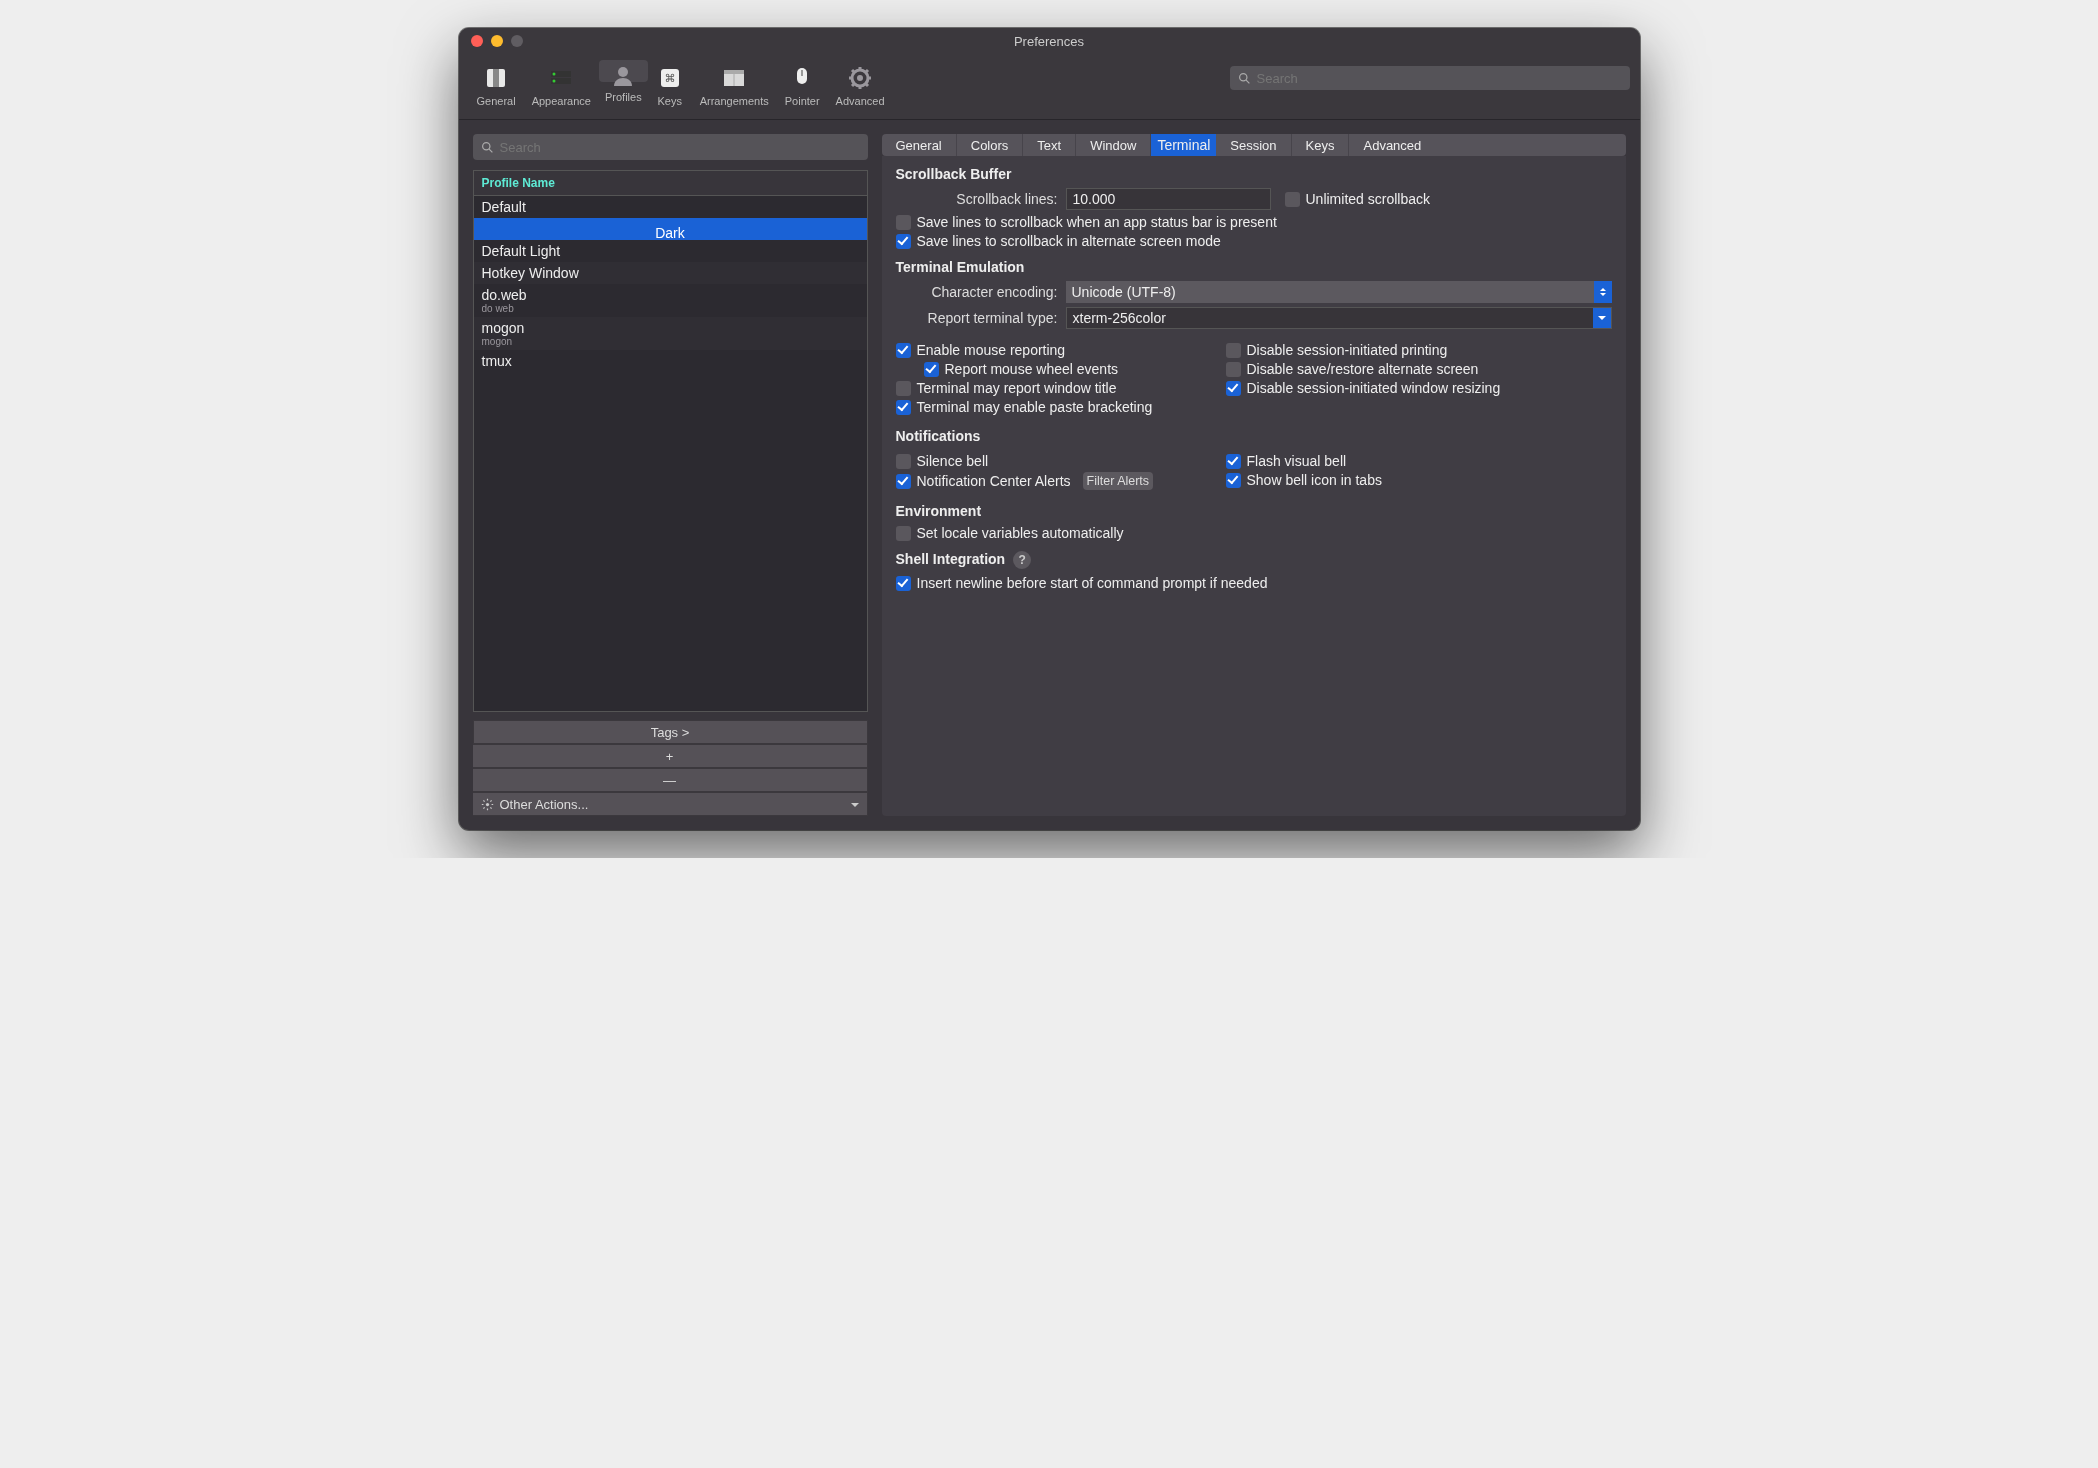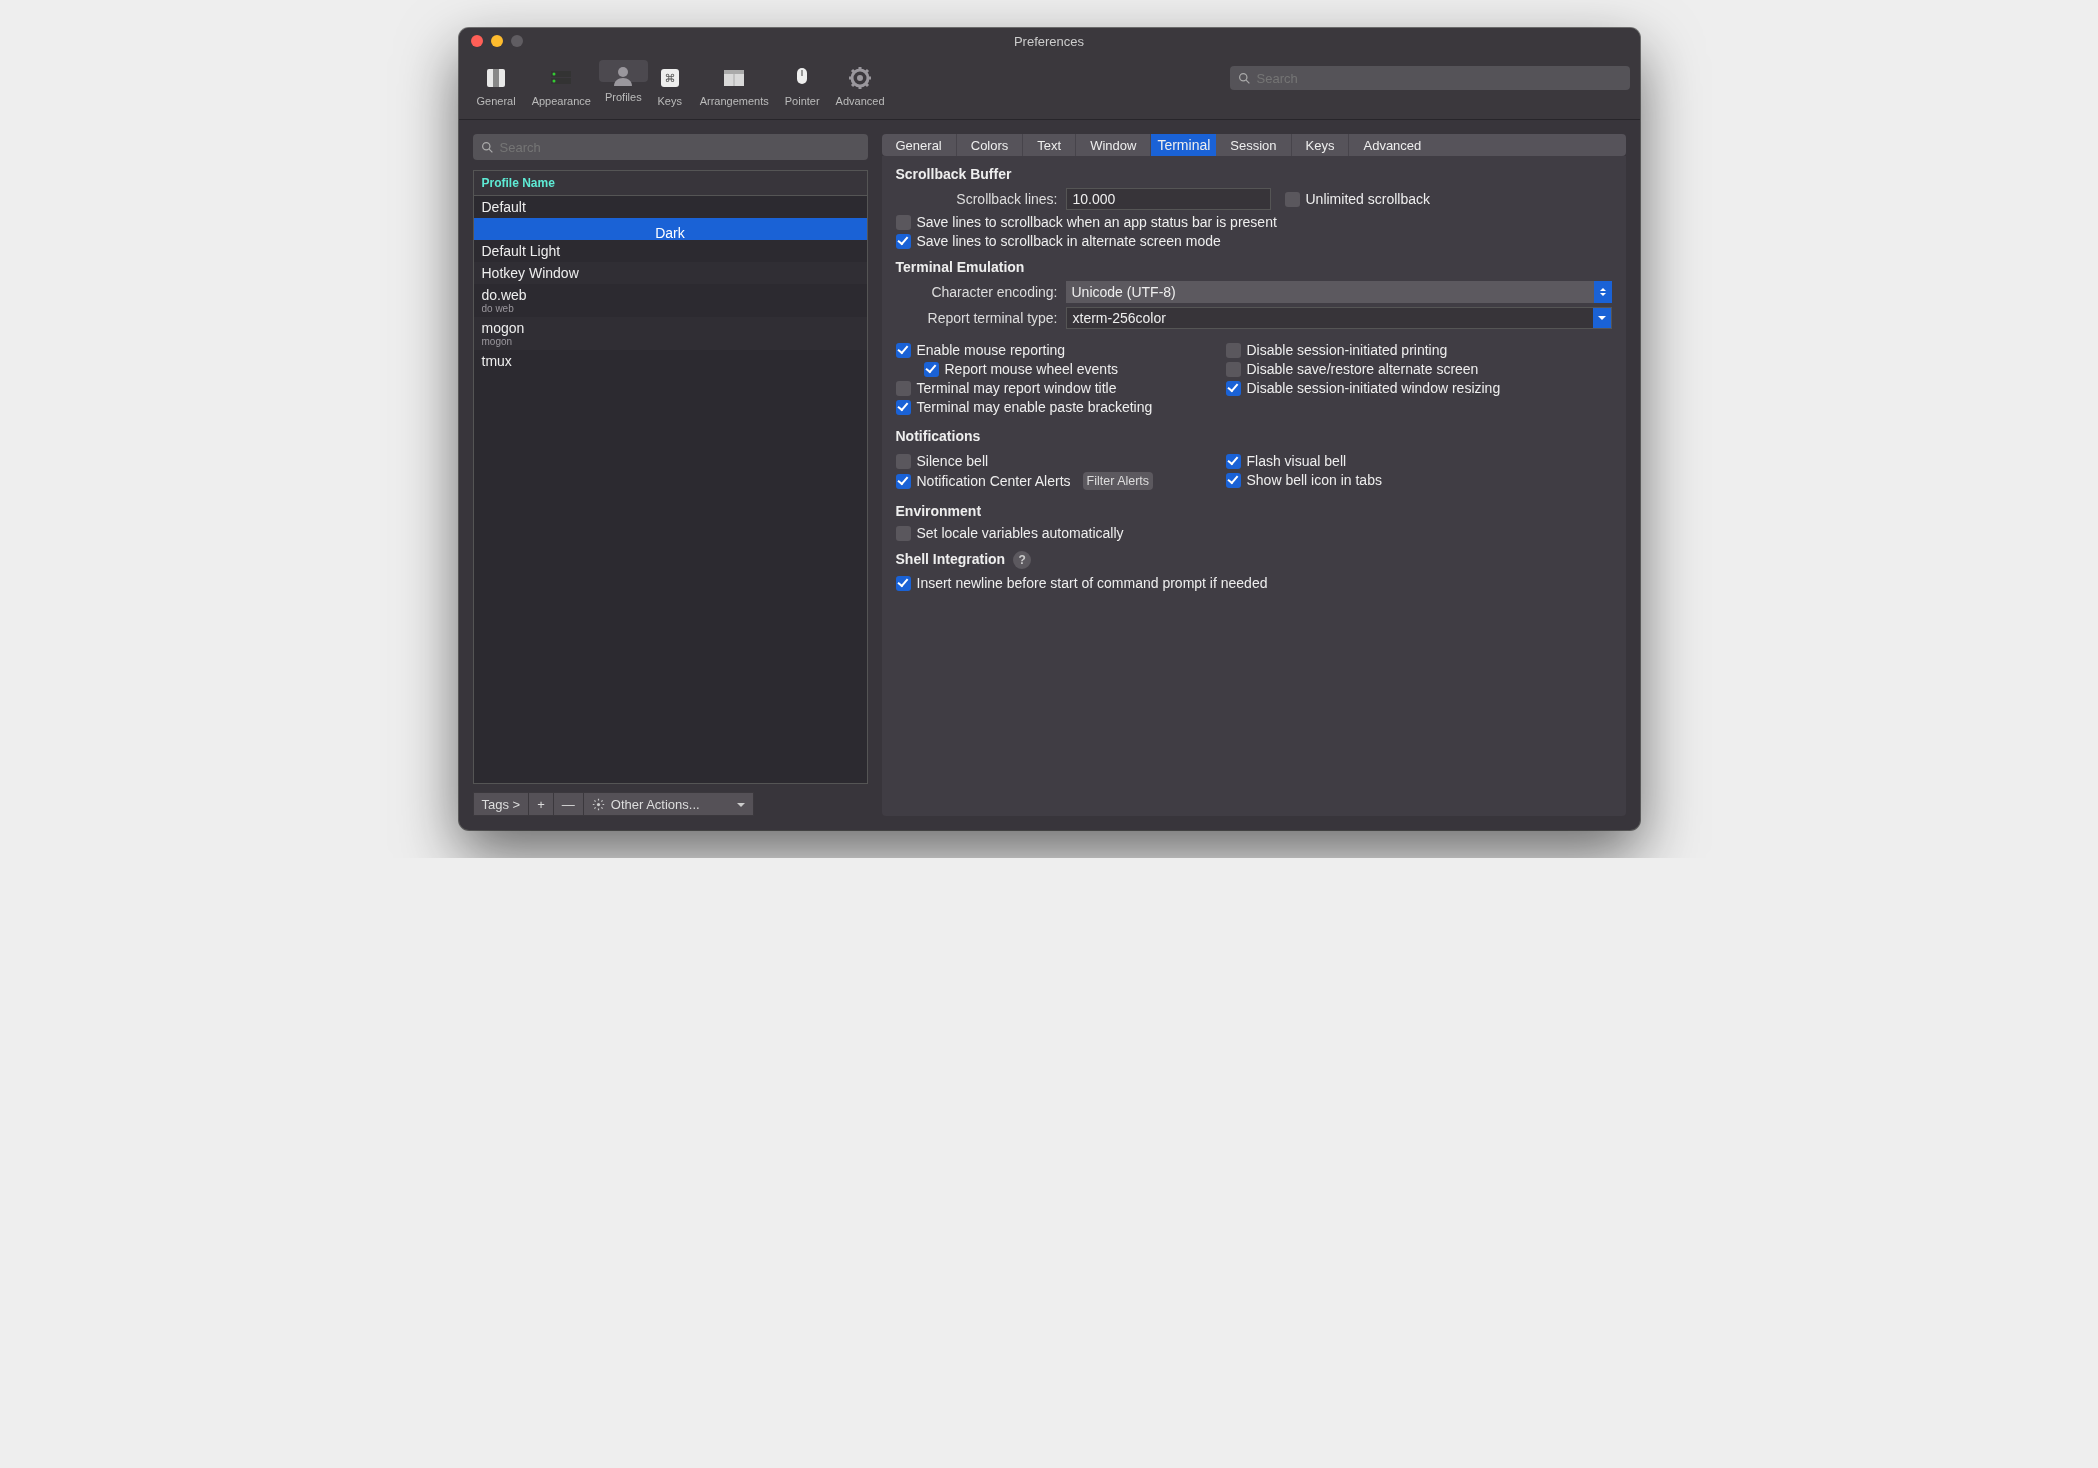--- a/index.html
+++ b/index.html
@@ -28,21 +28,21 @@
   .left { width: 395px; display:flex; flex-direction:column; }
   .left .searchbox { width:auto; margin:0 0 10px 0; height:26px;}
   .listhead { background:#38353b; border:1px solid #555; border-bottom:none; padding:5px 8px; font-size:12px; font-weight:600; color:#5eead4; }
   .list { flex:1; background:#2c2a30; border:1px solid #555; overflow:auto; }
   .row { padding: 3px 8px; font-size:14px; color:#eee; display:flex; align-items:center; gap:5px;}
   .row.alt { background:#302e34; }
   .row.sel { background:#1a62d6; color:#fff;flex-direction:column; }
   .row .sub { font-size:10px; color:#9a979d; display:block; line-height:1; margin-top:1px;}
   .row .name { display:flex; flex-direction:column; }
   .star { width:14px; height:14px; fill:#fff; }
-  .bottombar { display:flex; margin-top:8px; }
+  .bottombar { display:flex; margin-top:8px;flex-direction:column; }
   .bbtn { background:#555157; border:1px solid #3b383d; color:#ddd; font-size:13px; height:24px; display:flex; align-items:center; justify-content:center; padding:0 8px; cursor:default;}
   .bbtn + .bbtn { border-left:none; }
   .bbtn.wide { min-width:170px; justify-content:flex-start; gap:6px; position:relative;}
   .bbtn.wide::after { content:""; position:absolute; right:8px; border:4px solid transparent; border-top-color:#ccc; top:10px;}
   .right { flex:1; display:flex; flex-direction:column; }
   .tabs { display:flex; background:#56535a; border-radius:4px; overflow:hidden; height:22px; font-size:13px; }
   .tab { flex:0 0 auto; padding: 2px 14px; color:#eee; border-right:1px solid #47444b; cursor:default; display:flex; align-items:center;}
   .tab:last-child { border-right:none; }
   .tab.sel { background:#1a62d6; }
   .panel { flex:1; background:#403d44; border-radius:0 0 4px 4px; padding: 10px 14px; overflow:auto; margin-top:0;}

